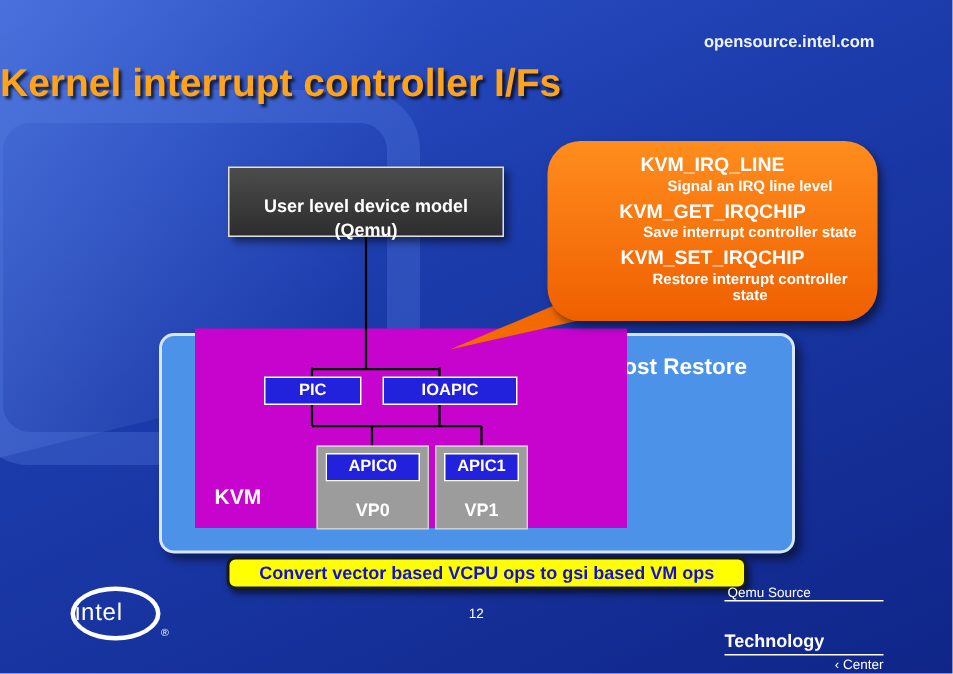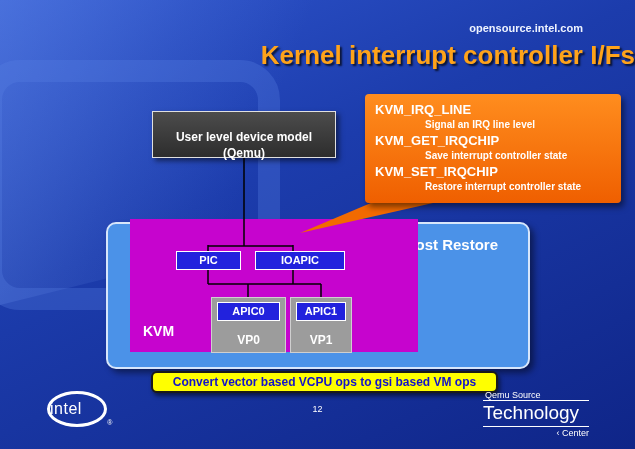--- a/index.html
+++ b/index.html
@@ -18,21 +18,21 @@
   .bg-square {
     position: absolute; left: -20px; top: 60px; width: 300px; height: 250px;
     border: 22px solid rgba(90,130,230,0.30); border-radius: 40px;
   }
   .header-url {
     position: absolute; top: 22px; right: 52px;
     font-size: 11px; font-weight: bold; color: #eef3ff; z-index: 5;
   }
   .title {
     position: absolute; left: 0; right: 0; top: 40px; margin: 0;
-    text-align: right; font-size: 26px; font-weight: 800;
+    text-align: left; font-size: 26px; font-weight: 800;
     color: #ffa31a; text-shadow: 2px 2px 2px rgba(0,0,0,0.7); z-index: 5;
   }
   .host-kernel {
     position: absolute; left: 106px; top: 222px; width: 424px; height: 147px;
     background: #4b92e8; border: 2px solid #d7e6fb; border-radius: 10px;
     box-shadow: 4px 4px 6px rgba(0,0,0,0.45); z-index: 1;
   }
   .hk-label { position: absolute; top: 12px; right: 30px; font-size: 15px; font-weight: bold; color: #fff; }
   .kvm-box { position: absolute; left: 130px; top: 219px; width: 288px; height: 133px; background: #c604ce; z-index: 2; padding-left: 20px; }
   .kvm-label { position: absolute; left: 13px; bottom: 13px; font-size: 14px; font-weight: bold; color: #fff; }
@@ -50,44 +50,44 @@
     line-height: 17px; z-index: 4;
   }
   .pic { left: 176px; top: 251px; width: 65px; height: 19px; }
   .ioapic { left: 255px; top: 251px; width: 90px; height: 19px; }
   .vp { position: absolute; background: #9c9c9c; border: 1px solid #cfcfcf; z-index: 4; }
   .vp0 { left: 211px; top: 297px; width: 75px; height: 56px; }
   .vp1 { left: 290px; top: 297px; width: 62px; height: 56px; }
   .vp .apic { position: absolute; left: 5px; right: 5px; top: 4px; height: 19px; }
   .vp-label { position: absolute; left: 0; right: 0; bottom: 5px; text-align: center; color: #fff; font-weight: bold; font-size: 12px; }
   .callout {
-    position: absolute; left: 365px; top: 94px; width: 256px;
-    background: linear-gradient(#ff8d1e, #ef5f00); border-radius: 4px;
+    position: absolute; left: 365px; top: 94px; width: 220px;
+    background: linear-gradient(#ff8d1e, #ef5f00); border-radius: 22px;
     padding: 8px 10px 9px; box-shadow: 3px 4px 6px rgba(0,0,0,0.5);
-    z-index: 5; color: #fff;
+    z-index: 5; color: #fff; text-align: center;
   }
   .callout .api { font-size: 13px; font-weight: bold; margin-top: 3px; }
   .callout .api:first-child { margin-top: 0; }
   .callout .desc { font-size: 10px; font-weight: bold; margin: 2px 0 2px 16px; padding-left: 34px; }
   .banner {
     position: absolute; left: 151px; top: 371px; width: 347px; height: 22px;
     background: #ffff00; border: 2px solid #1a1a1a; border-radius: 6px;
     text-align: center; line-height: 18px; font-size: 12px; font-weight: bold;
     color: #1212cc; box-shadow: 2px 3px 4px rgba(0,0,0,0.55); z-index: 5;
   }
   .intel-logo {
     position: absolute; left: 47px; top: 391px; width: 60px; height: 36px;
     border: 3px solid #fff; border-radius: 50%; color: #fff; text-align: left;
     line-height: 30px; font-size: 16px; z-index: 5; letter-spacing: 0.5px;
   }
   .intel-logo .reg { position: absolute; right: -9px; bottom: -2px; font-size: 7px; line-height: 1; }
   .page-num { position: absolute; left: 0; right: 0; top: 404px; text-align: center; font-size: 9px; color: #fff; z-index: 5; }
   .otc { position: absolute; right: 46px; top: 390px; width: 106px; color: #fff; z-index: 5; }
   .otc1 { font-size: 9px; margin-left: 2px; }
-  .otc2 { font-size: 19px; font-weight: normal; border-top: 1px solid #fff; border-bottom: 1px solid #fff; padding: 1px 0 2px; }
+  .otc2 { font-size: 12px; font-weight: bold; border-top: 1px solid #fff; border-bottom: 1px solid #fff; padding: 19px 0 2px; }
   .otc3 { font-size: 9px; text-align: right; margin-top: 1px; }
 </style>
 </head>
 <body>
 
 <div class="slide">
 
   <div class="bg-diag"></div>
   <div class="bg-square"></div>
 

